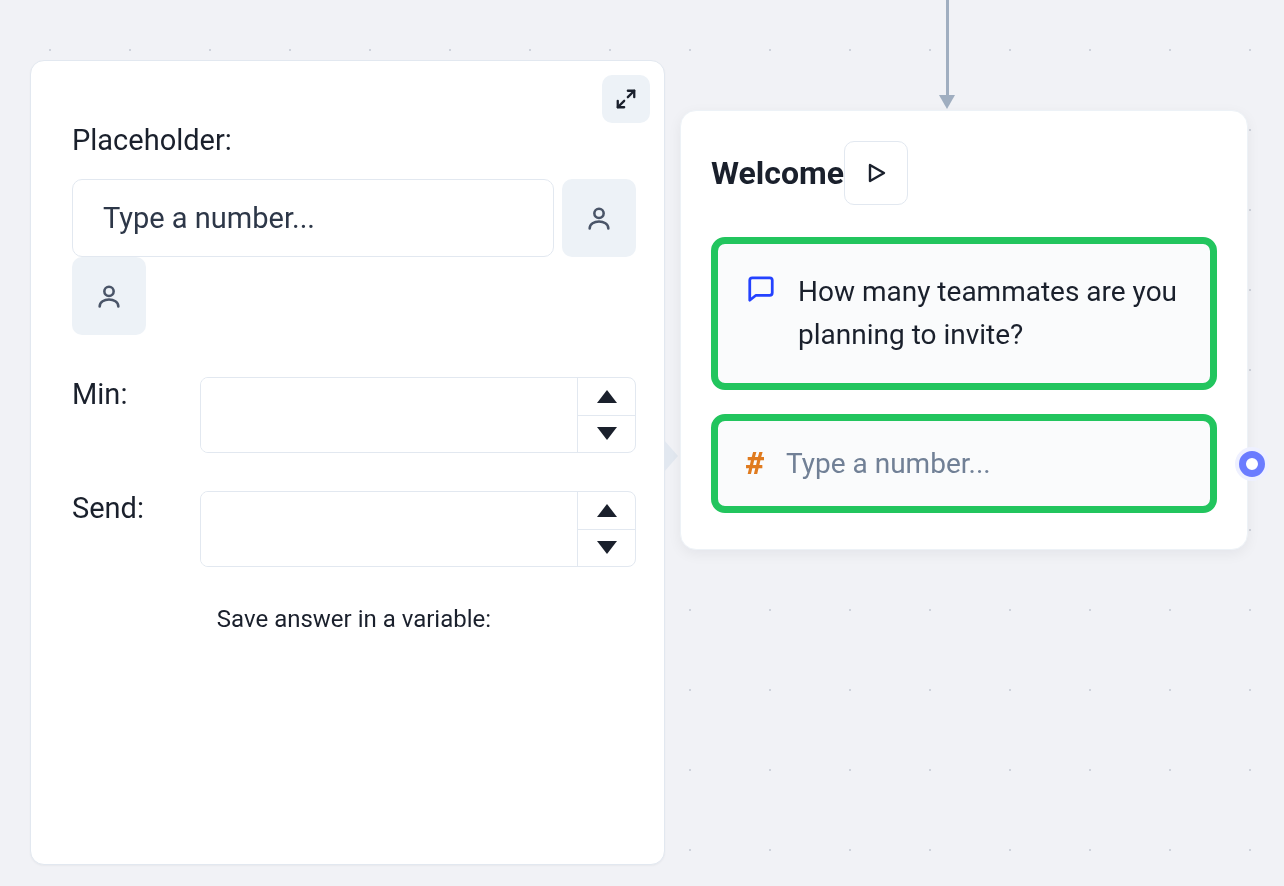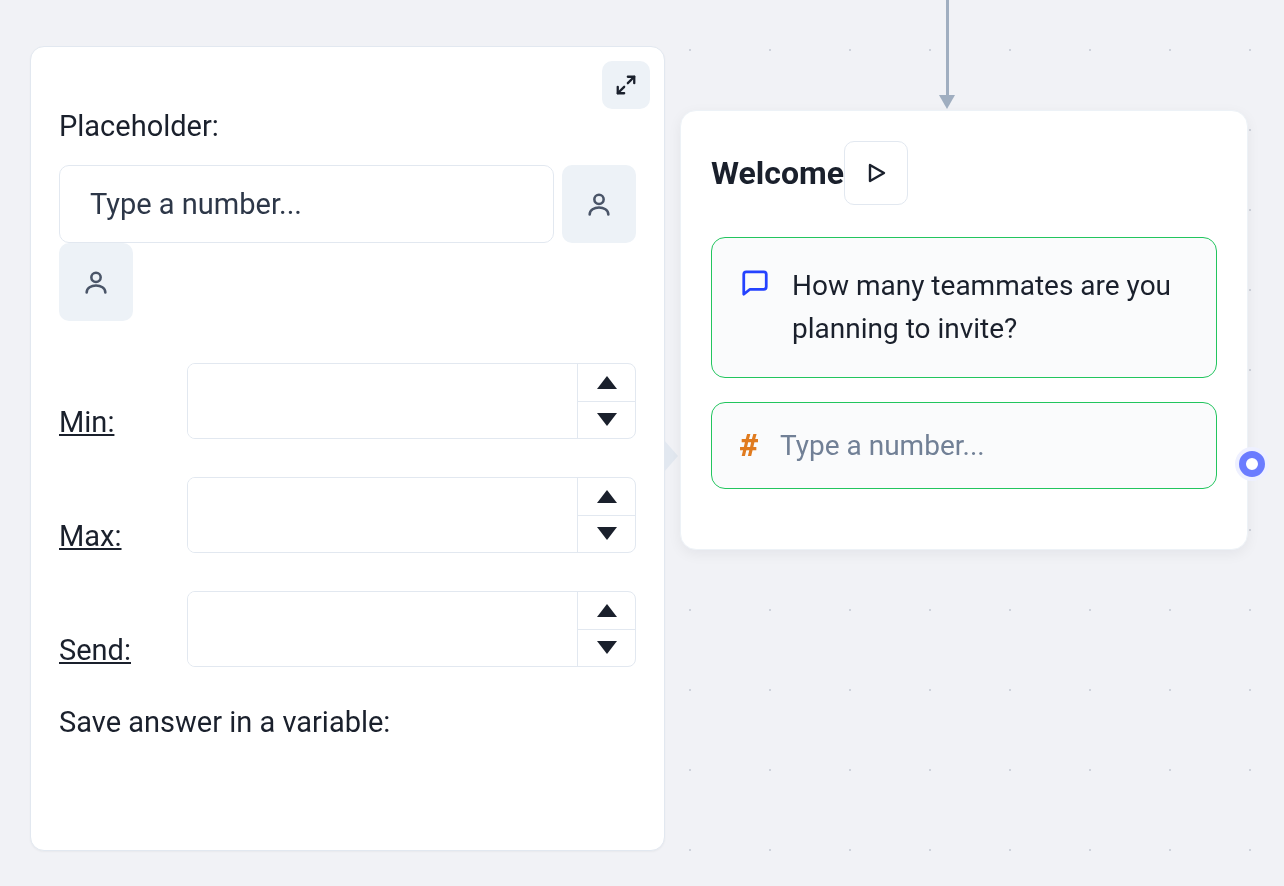--- a/index.html
+++ b/index.html
@@ -22,26 +22,26 @@
   }
   .edge::after{
     content:"";position:absolute;left:-7px;top:95px;
     border-left:8px solid transparent;
     border-right:8px solid transparent;
     border-top:14px solid #a0aec0;
   }
   
   .panel{
     position:absolute;
-    left:30px;top:46px;
+    left:30px;top:60px;
     width:635px;height:805px;
     background:#fff;
     border:1px solid #e2e8f0;
     border-radius:14px;
-    padding:26px 28px 0 28px;
+    padding:26px 28px 0 41px;
     box-shadow:0 1px 2px rgba(0,0,0,.04);
     overflow:hidden;
   }
   .expand-btn{
     position:absolute;top:14px;right:14px;
     width:48px;height:48px;
     background:#edf2f7;border-radius:10px;
     display:flex;align-items:center;justify-content:center;
     cursor:pointer;
   }
@@ -60,58 +60,58 @@
     outline:none;
   }
   .person-btn{
     width:74px;height:78px;
     background:#edf2f7;border-radius:10px;
     display:flex;align-items:center;justify-content:center;
     cursor:pointer;
   }
   
   .num-section{margin-top:42px;}
-  .num-row{display:flex;align-items:flex-end;gap:16px;margin-bottom:38px;text-decoration:underline;}
+  .num-row{display:flex;align-items:flex-start;gap:16px;margin-bottom:38px;}
   .num-label{width:112px;font-size:29px;color:#1a202c;}
   .num-wrap{
     flex:1;display:flex;
     border:1px solid #e2e8f0;border-radius:8px;overflow:hidden;height:76px;
   }
   .num-input{
     flex:1;border:none;outline:none;font-size:26px;padding:0 20px;
   }
   .stepper{
     width:58px;display:flex;flex-direction:column;border-left:1px solid #e2e8f0;
   }
   .step-up,.step-down{
     flex:1;display:flex;align-items:center;justify-content:center;cursor:pointer;
   }
   .step-up{border-bottom:1px solid #e2e8f0;}
   .tri-up{width:0;height:0;border-left:10px solid transparent;border-right:10px solid transparent;border-bottom:13px solid #1a202c;}
   .tri-down{width:0;height:0;border-left:10px solid transparent;border-right:10px solid transparent;border-top:13px solid #1a202c;}
-  .save-label{font-size:29px;margin-top:12px;}
+  .save-label{font-size:24px;margin-top:12px;text-align:center;}
   
   .node{
     position:absolute;
     left:680px;top:110px;
     width:568px;height:440px;
     background:#fff;
     border-radius:16px;
     border:1px solid #edf2f7;
     box-shadow:0 4px 14px rgba(10,15,30,0.06);
     padding:30px 30px;
   }
   .node-head{display:flex;align-items:center;margin-bottom:32px;}
   .node-title{font-size:32px;font-weight:700;color:#1a202c;}
   .play-btn{
     width:64px;height:64px;border:1px solid #e2e8f0;border-radius:10px;
     display:flex;align-items:center;justify-content:center;cursor:pointer;
   }
   .block{
-    border:1px solid #22c55e;border-radius:14px;background:#fafbfc;
+    border:7px solid #22c55e;border-radius:14px;background:#fafbfc;
     padding:26px 28px;display:flex;gap:22px;align-items:flex-start;
     margin-bottom:24px;
   }
   .block-text{font-size:28px;line-height:1.55;color:#1a202c;}
   .block-placeholder{font-size:28px;color:#718096;}
   .chat-icon{flex:0 0 30px;margin-top:4px;}
   .hash{font-size:30px;font-weight:800;color:#e07b1f;font-family:ui-monospace,Menlo,monospace;line-height:1;margin-top:2px;}
   
   .port{
     position:absolute;
@@ -176,34 +176,20 @@
           <div class="step-up">
               <div class="tri-up"></div>
             </div>
           <div class="step-down">
               <div class="tri-down"></div>
             </div>
         </div>
       </div>
     </div>
 
-    <div class="num-row">
-      <div class="num-label">Max:</div>
-      <div class="num-wrap">
-        <input class="num-input" value="" style="">
-        <div class="stepper">
-          <div class="step-up">
-              <div class="tri-up"></div>
-            </div>
-          <div class="step-down">
-              <div class="tri-down"></div>
-            </div>
-        </div>
-      </div>
-    </div>
 
     <div class="num-row">
       <div class="num-label">Send:</div>
       <div class="num-wrap">
         <input class="num-input" value="" style="">
         <div class="stepper">
           <div class="step-up">
               <div class="tri-up"></div>
             </div>
           <div class="step-down">

